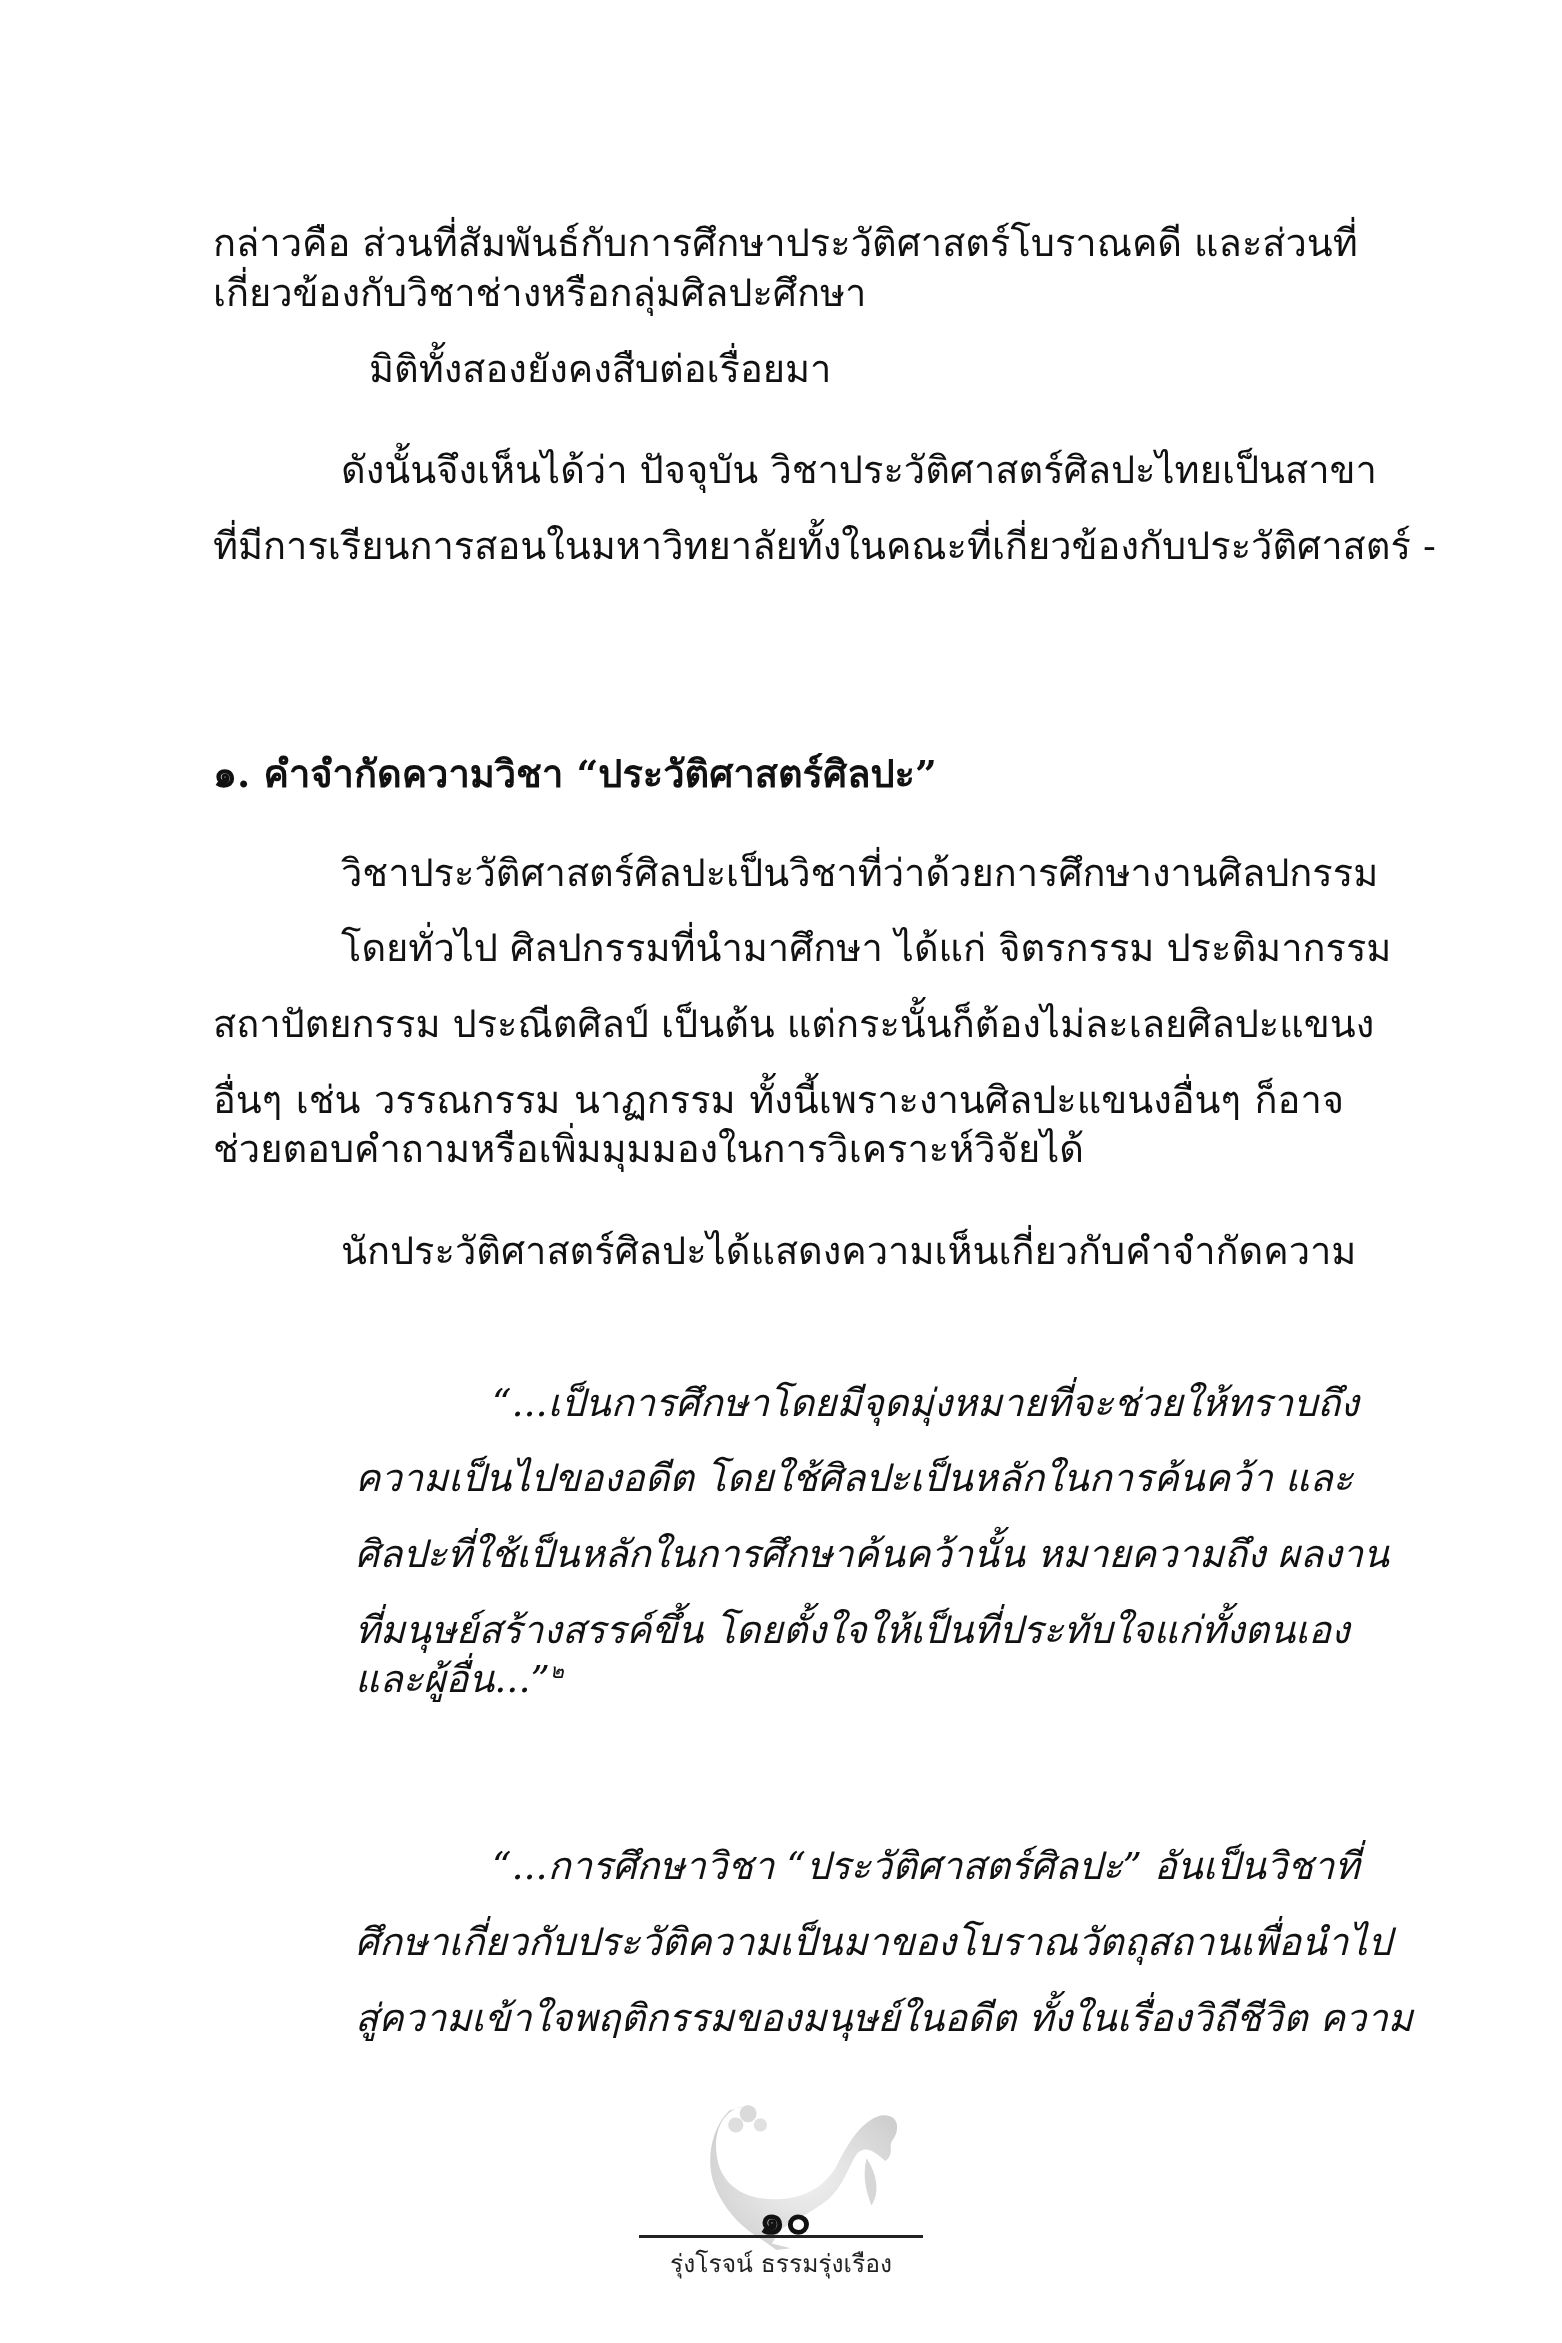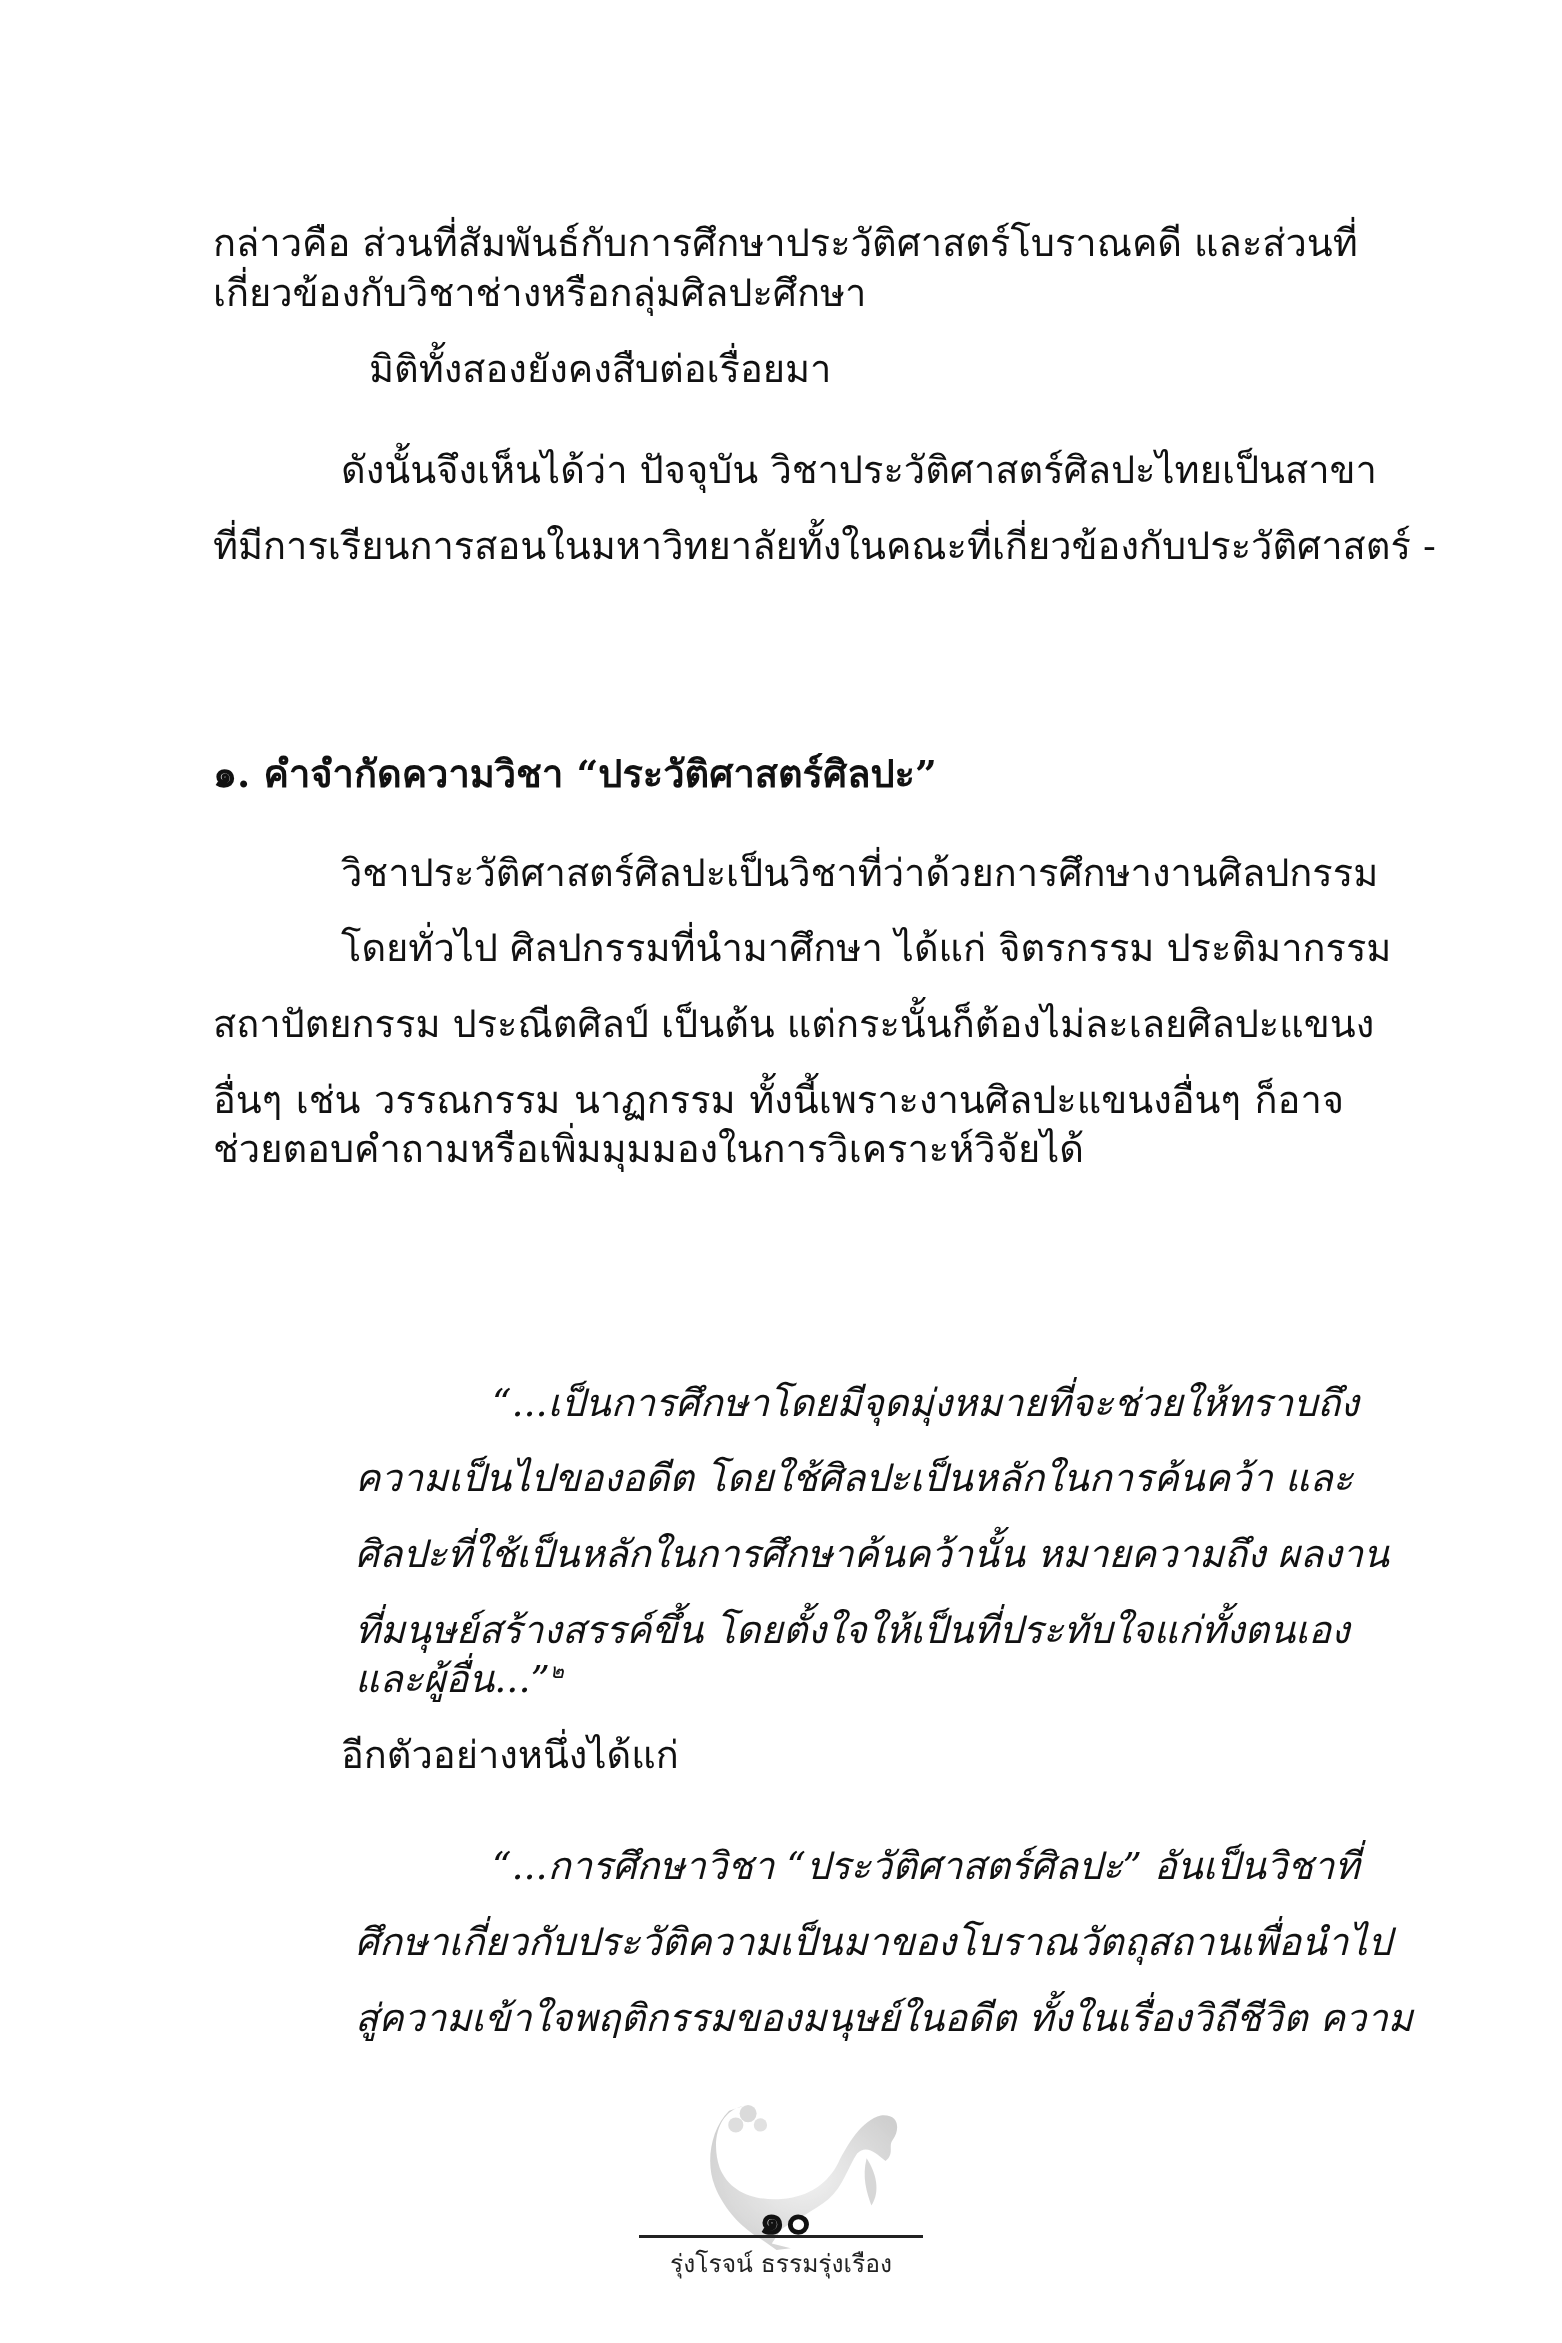--- a/index.html
+++ b/index.html
@@ -30,30 +30,30 @@
   <div class="line justify" style="left:341px; top:416px; width:1003px;">ดังนั้นจึงเห็นได้ว่า ปัจจุบัน วิชาประวัติศาสตร์ศิลปะไทยเป็นสาขา</div>
   <div class="line justify" style="left:213px; top:492px; width:1131px;">ที่มีการเรียนการสอนในมหาวิทยาลัยทั้งในคณะที่เกี่ยวข้องกับประวัติศาสตร์ -</div>
 
   <div class="line bold" style="left:213px; top:745px;">๑. คำจำกัดความวิชา “ประวัติศาสตร์ศิลปะ”</div>
 
   <div class="line justify" style="left:341px; top:819px; width:1003px;">วิชาประวัติศาสตร์ศิลปะเป็นวิชาที่ว่าด้วยการศึกษางานศิลปกรรม</div>
   <div class="line justify" style="left:341px; top:894px; width:1003px;">โดยทั่วไป ศิลปกรรมที่นำมาศึกษา ได้แก่ จิตรกรรม ประติมากรรม</div>
   <div class="line justify" style="left:213px; top:970px; width:1131px;">สถาปัตยกรรม ประณีตศิลป์ เป็นต้น แต่กระนั้นก็ต้องไม่ละเลยศิลปะแขนง</div>
   <div class="line justify" style="left:213px; top:1046px; width:1131px;">อื่นๆ เช่น วรรณกรรม นาฏกรรม ทั้งนี้เพราะงานศิลปะแขนงอื่นๆ ก็อาจ</div>
   <div class="line" style="left:213px; top:1121px;">ช่วยตอบคำถามหรือเพิ่มมุมมองในการวิเคราะห์วิจัยได้</div>
+  <div class="line justify" style="left:341px; top:1197px; width:1003px;">นักประวัติศาสตร์ศิลปะได้แสดงความเห็นเกี่ยวกับคำจำกัดความ</div>
 
   <div class="line italic justify" style="left:492px; top:1349px; width:852px;">“...เป็นการศึกษาโดยมีจุดมุ่งหมายที่จะช่วยให้ทราบถึง</div>
   <div class="line italic justify" style="left:355px; top:1424px; width:989px;">ความเป็นไปของอดีต โดยใช้ศิลปะเป็นหลักในการค้นคว้า และ</div>
   <div class="line italic justify" style="left:355px; top:1500px; width:989px;">ศิลปะที่ใช้เป็นหลักในการศึกษาค้นคว้านั้น หมายความถึง ผลงาน</div>
   <div class="line italic justify" style="left:355px; top:1576px; width:989px;">ที่มนุษย์สร้างสรรค์ขึ้น โดยตั้งใจให้เป็นที่ประทับใจแก่ทั้งตนเอง</div>
   <div class="line italic" style="left:355px; top:1651px;">
     <span>และผู้อื่น...”</span><sup class="fn">๒</sup>
   </div>
 
-  <div class="line" style="left:341px; top:1727px;">อีกตัวอย่างหนึ่งได้แก่</div>
 
   <div class="line italic justify" style="left:492px; top:1812px; width:852px;">“...การศึกษาวิชา “ประวัติศาสตร์ศิลปะ” อันเป็นวิชาที่</div>
   <div class="line italic justify" style="left:355px; top:1888px; width:989px;">ศึกษาเกี่ยวกับประวัติความเป็นมาของโบราณวัตถุสถานเพื่อนำไป</div>
   <div class="line italic justify" style="left:355px; top:1964px; width:989px;">สู่ความเข้าใจพฤติกรรมของมนุษย์ในอดีต ทั้งในเรื่องวิถีชีวิต ความ</div>
 
   <svg class="emblem" viewBox="0 0 250 175">
     <defs>
       <radialGradient id="g" cx="50%" cy="50%" r="60%">
         <stop offset="0%" stop-color="#e8e8e8"></stop>
         <stop offset="100%" stop-color="#a9a9a9"></stop>

